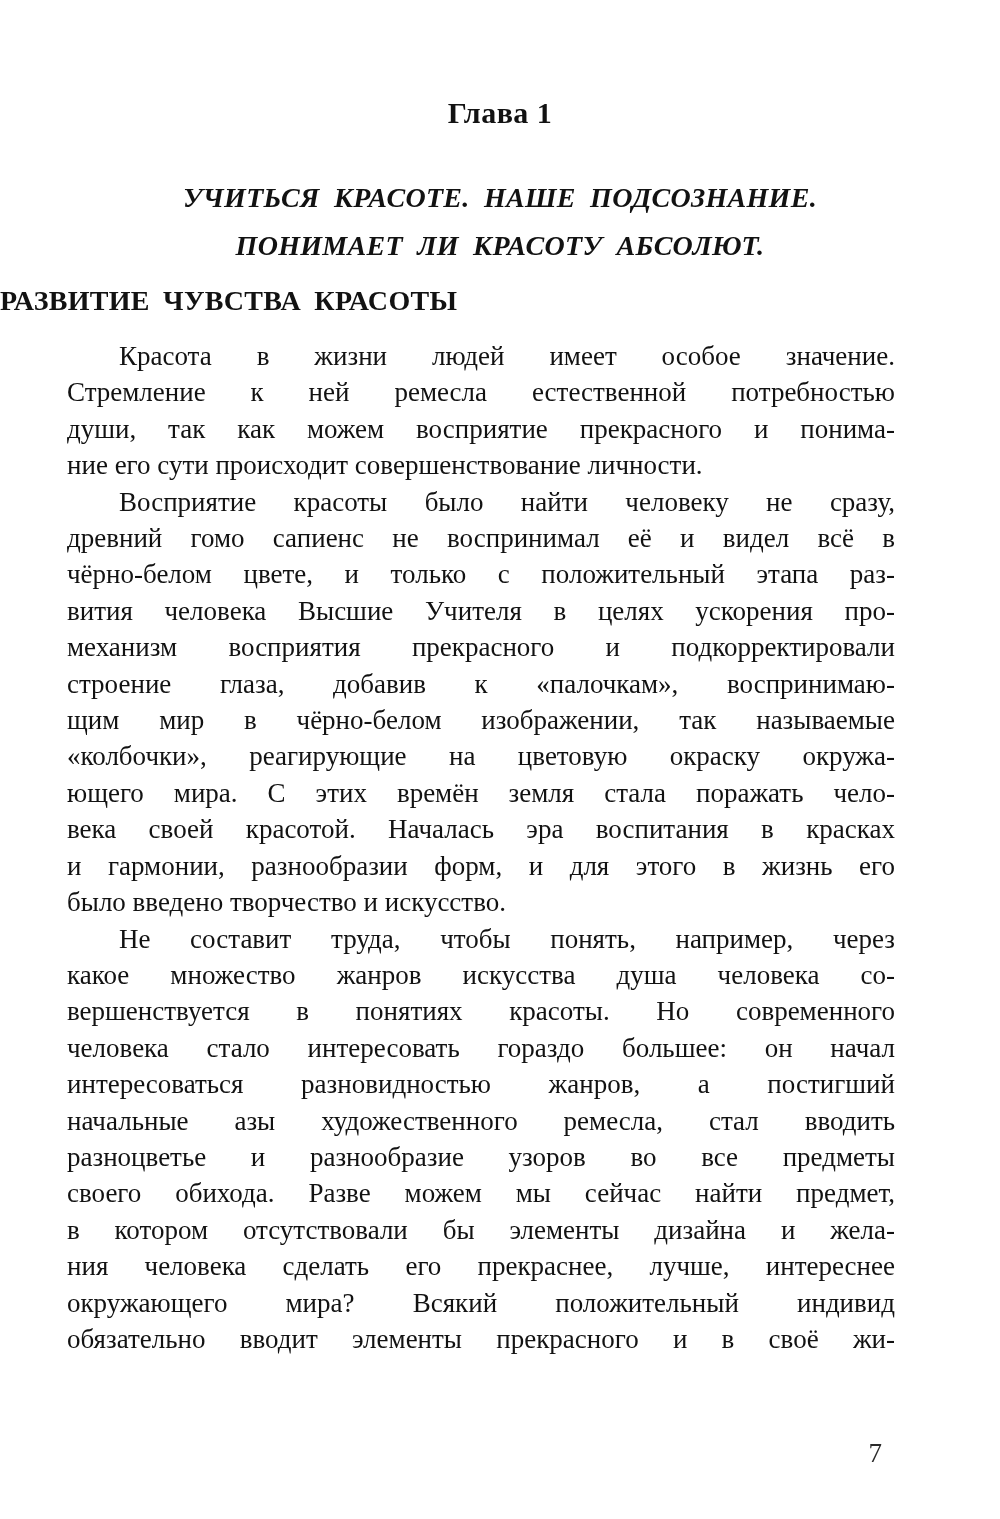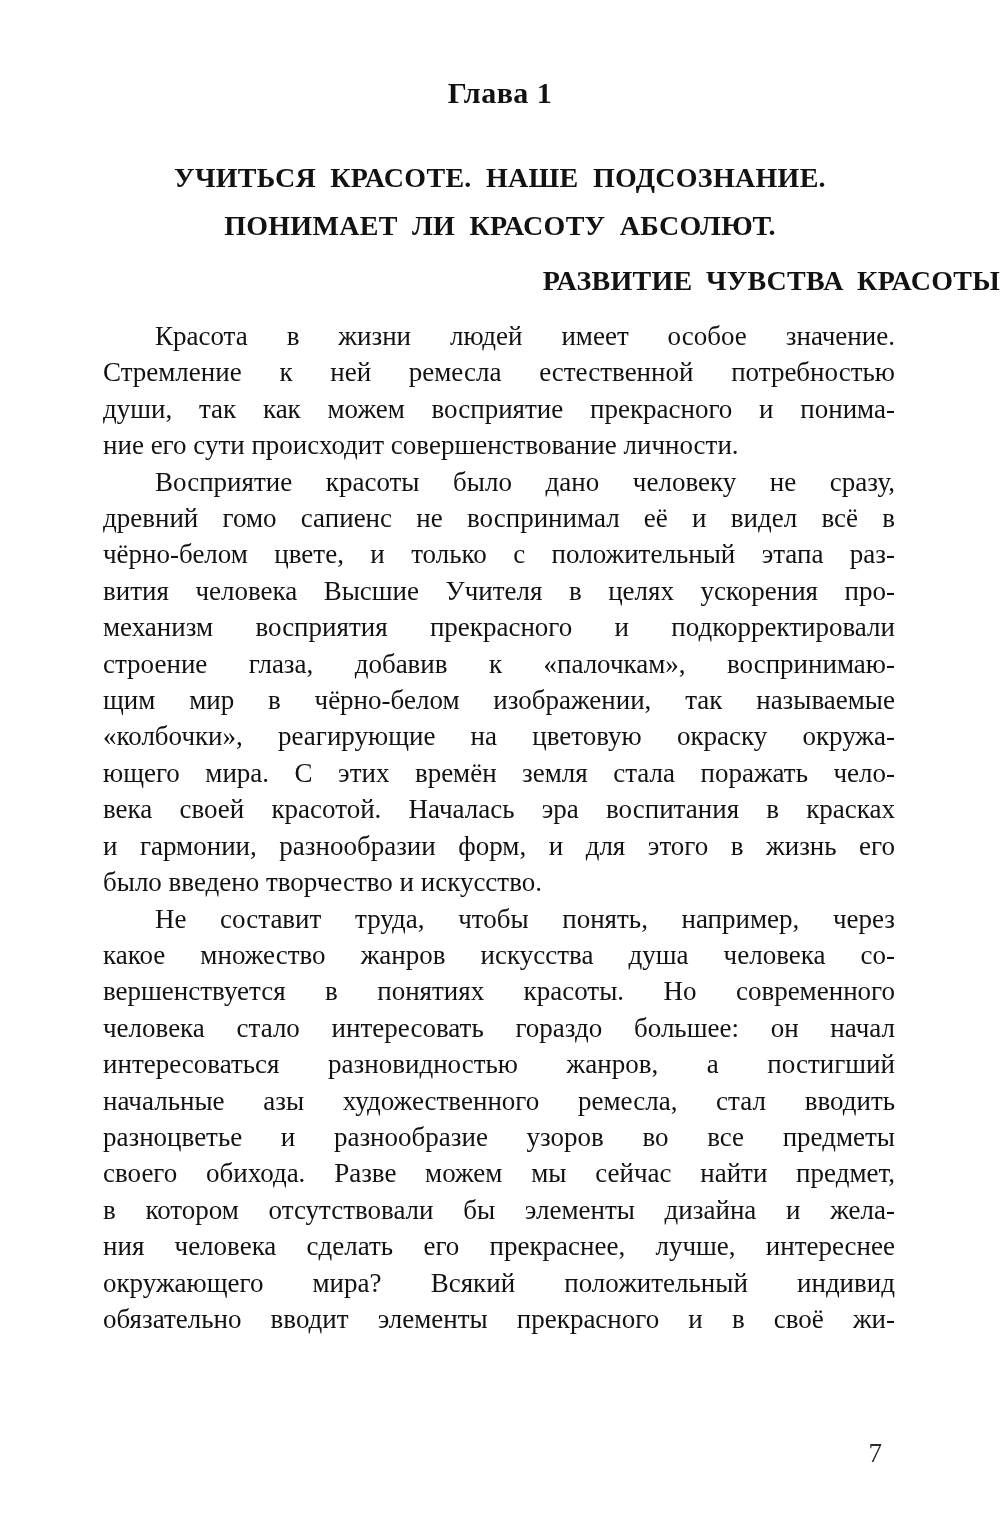--- a/index.html
+++ b/index.html
@@ -12,47 +12,48 @@
     width: 1000px;
     height: 1519px;
     background: #ffffff;
     color: #121212;
     font-family: "Liberation Serif", "DejaVu Serif", serif;
     overflow: hidden;
     box-sizing: border-box;
   }
   .chapter-heading {
     margin: 0;
-    padding-top: 76px;
+    padding-top: 96px;
     text-align: center;
     font-size: 30px;
     font-weight: bold;
     line-height: 34px;
     letter-spacing: 0.5px;
   }
   .chapter-subtitle {
     margin: 44px 0 0 0;
     text-align: center;
     font-size: 28px;
     font-weight: bold;
+    font-style: italic;
     line-height: 48px;
     word-spacing: 7px;
     letter-spacing: 0.3px;
   }
   .section-heading {
     margin: 14px 0 0 0;
-    text-align: right;
+    text-align: left;
     font-size: 28px;
     font-weight: bold;
     line-height: 34px;
     word-spacing: 6px;
     letter-spacing: 0.3px;
   }
   .body-text {
-    margin: 20px 105px 0 103px;
+    margin: 20px 105px 0 67px;
     font-size: 27px;
     line-height: 36.4px;
   }
   .paragraph {
     margin: 0;
   }
   .line {
     text-align: justify;
     text-align-last: justify;
     white-space: normal;
@@ -86,21 +87,21 @@
   <h3 class="section-heading">РАЗВИТИЕ ЧУВСТВА КРАСОТЫ</h3>
 
   <div class="body-text">
       <div class="paragraph">
         <div class="line first">Красота в жизни людей имеет особое значение.</div>
         <div class="line">Стремление к ней ремесла естественной потребностью</div>
         <div class="line">души, так как можем восприятие прекрасного и понима-</div>
         <div class="line last">ние его сути происходит совершенствование личности.</div>
       </div>
       <div class="paragraph">
-        <div class="line first">Восприятие красоты было дано человеку не сразу,</div>
+        <div class="line first">Восприятие красоты было найти человеку не сразу,</div>
         <div class="line">древний гомо сапиенс не воспринимал её и видел всё в</div>
         <div class="line">чёрно-белом цвете, и только с положительный этапа раз-</div>
         <div class="line">вития человека Высшие Учителя в целях ускорения про-</div>
         <div class="line">механизм восприятия прекрасного и подкорректировали</div>
         <div class="line">строение глаза, добавив к «палочкам», воспринимаю-</div>
         <div class="line">щим мир в чёрно-белом изображении, так называемые</div>
         <div class="line">«колбочки», реагирующие на цветовую окраску окружа-</div>
         <div class="line">ющего мира. С этих времён земля стала поражать чело-</div>
         <div class="line">века своей красотой. Началась эра воспитания в красках</div>
         <div class="line">и гармонии, разнообразии форм, и для этого в жизнь его</div>

